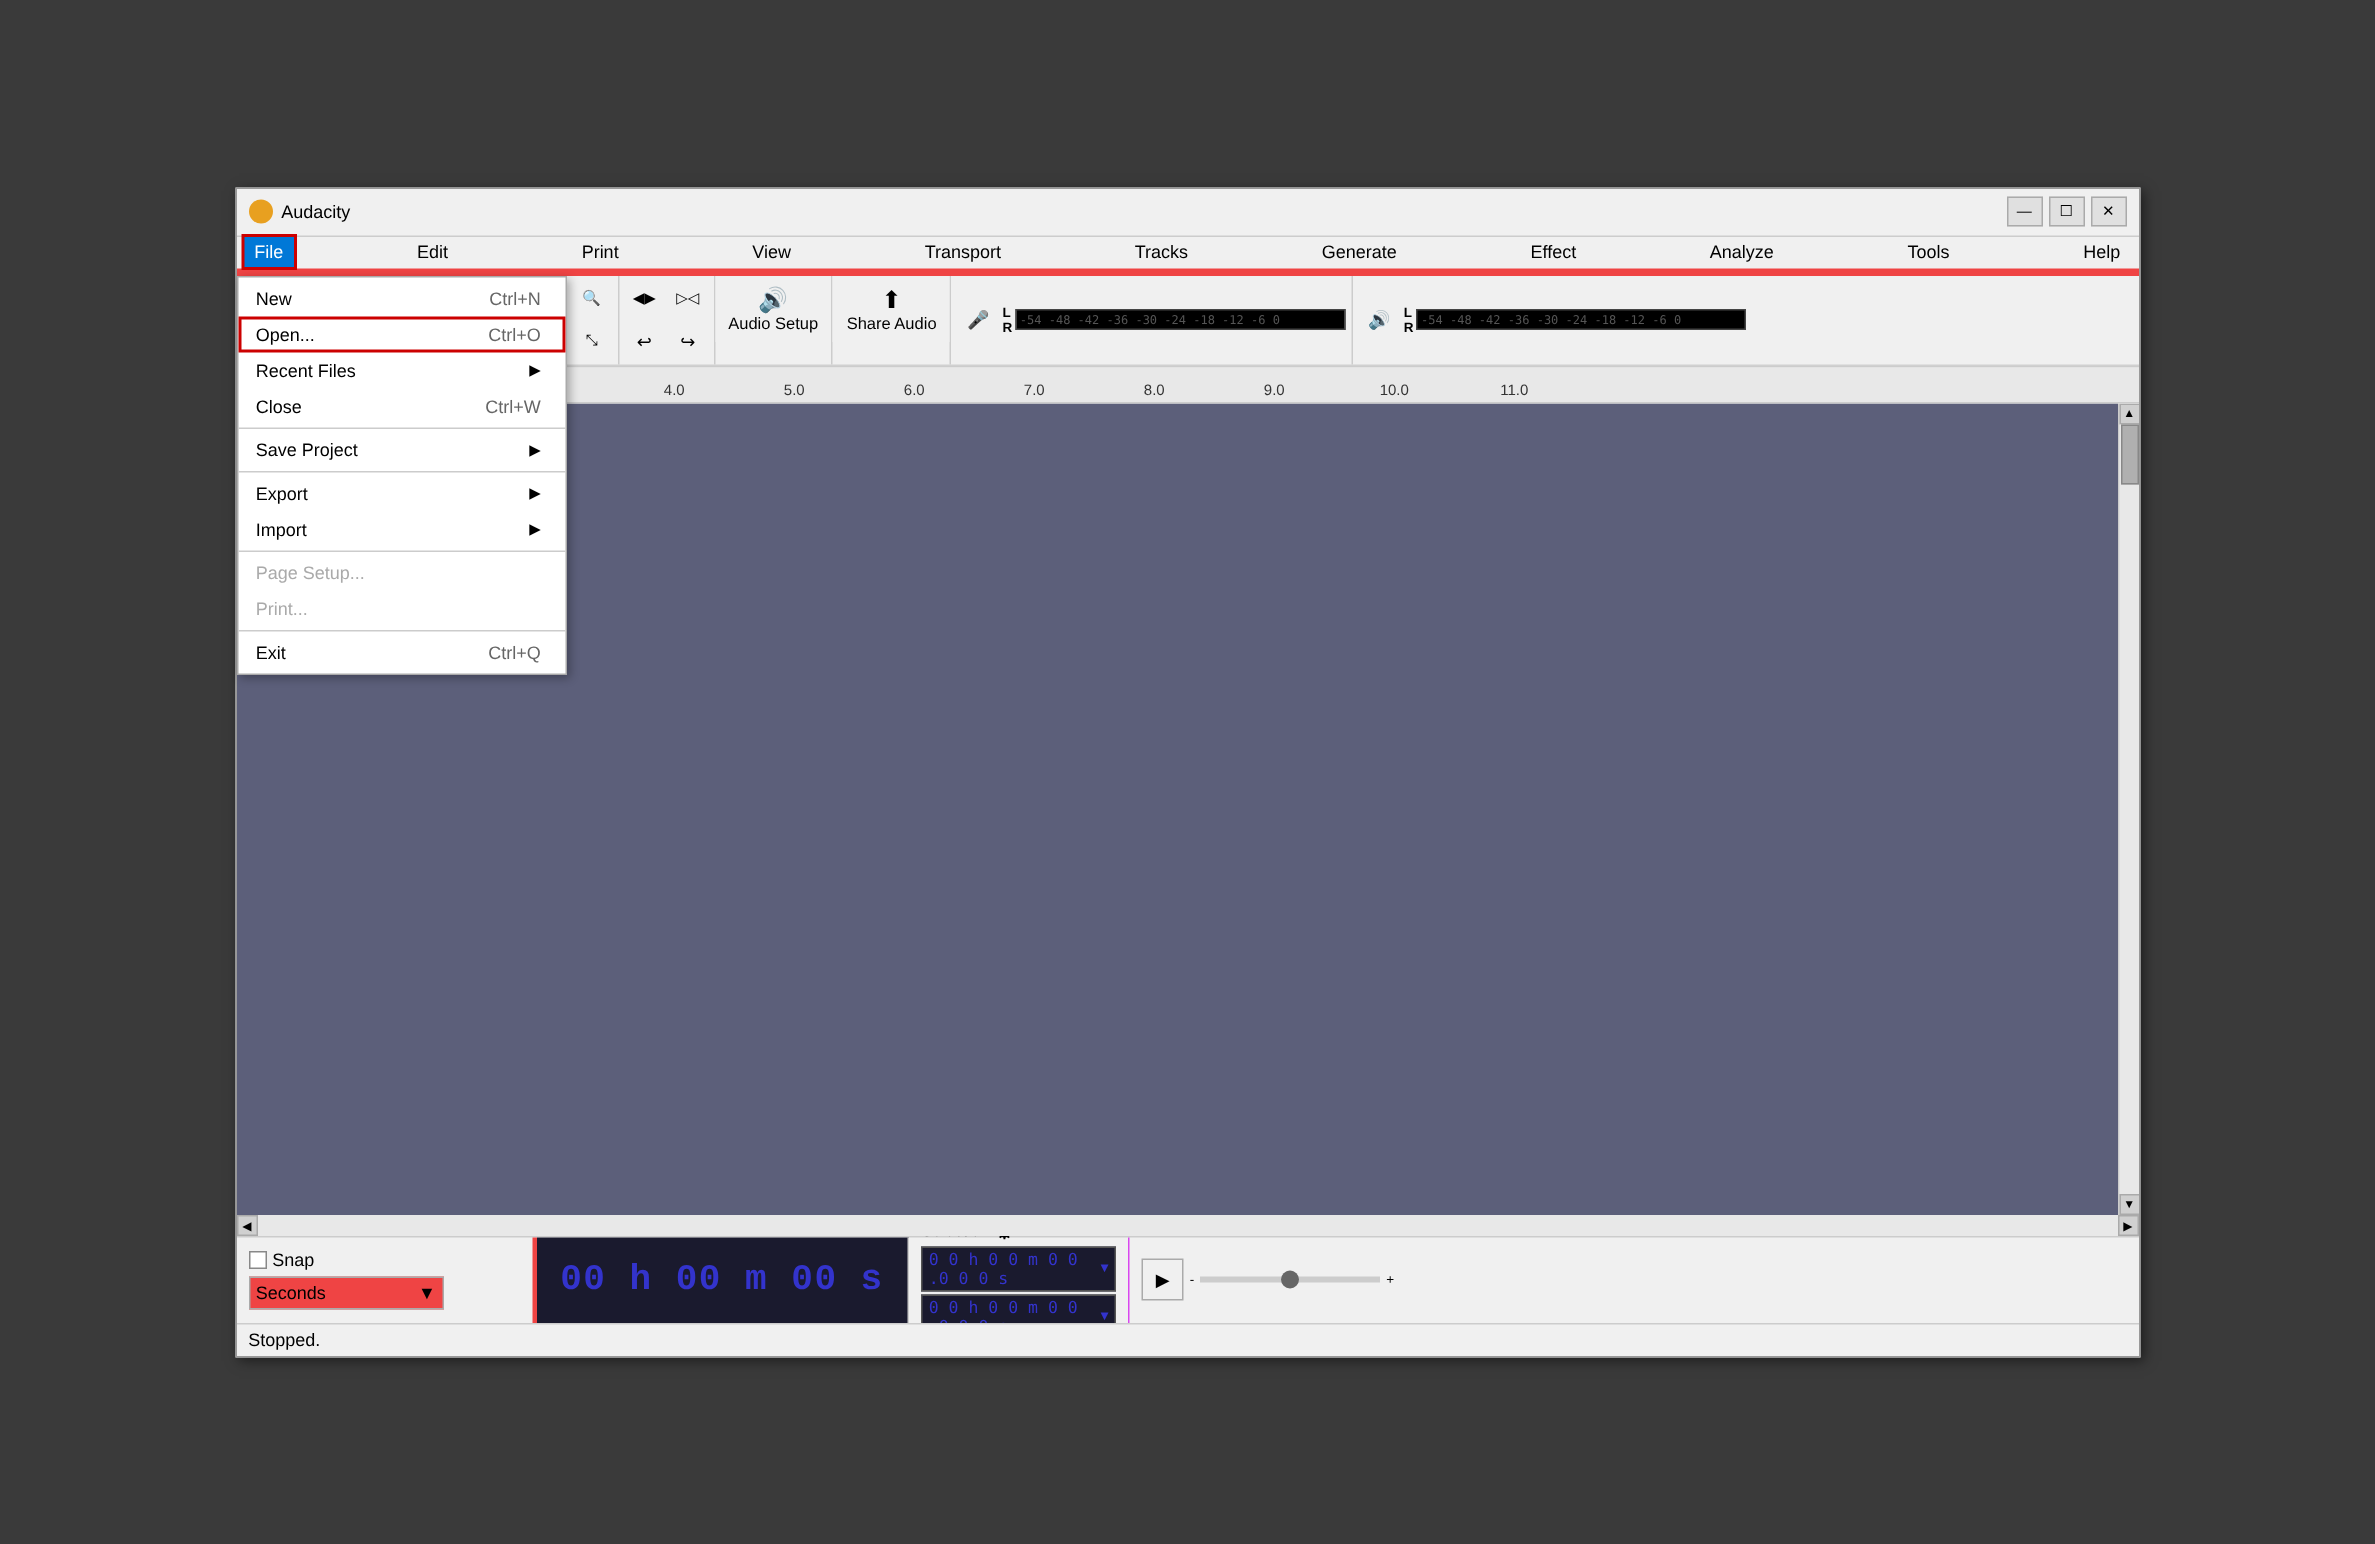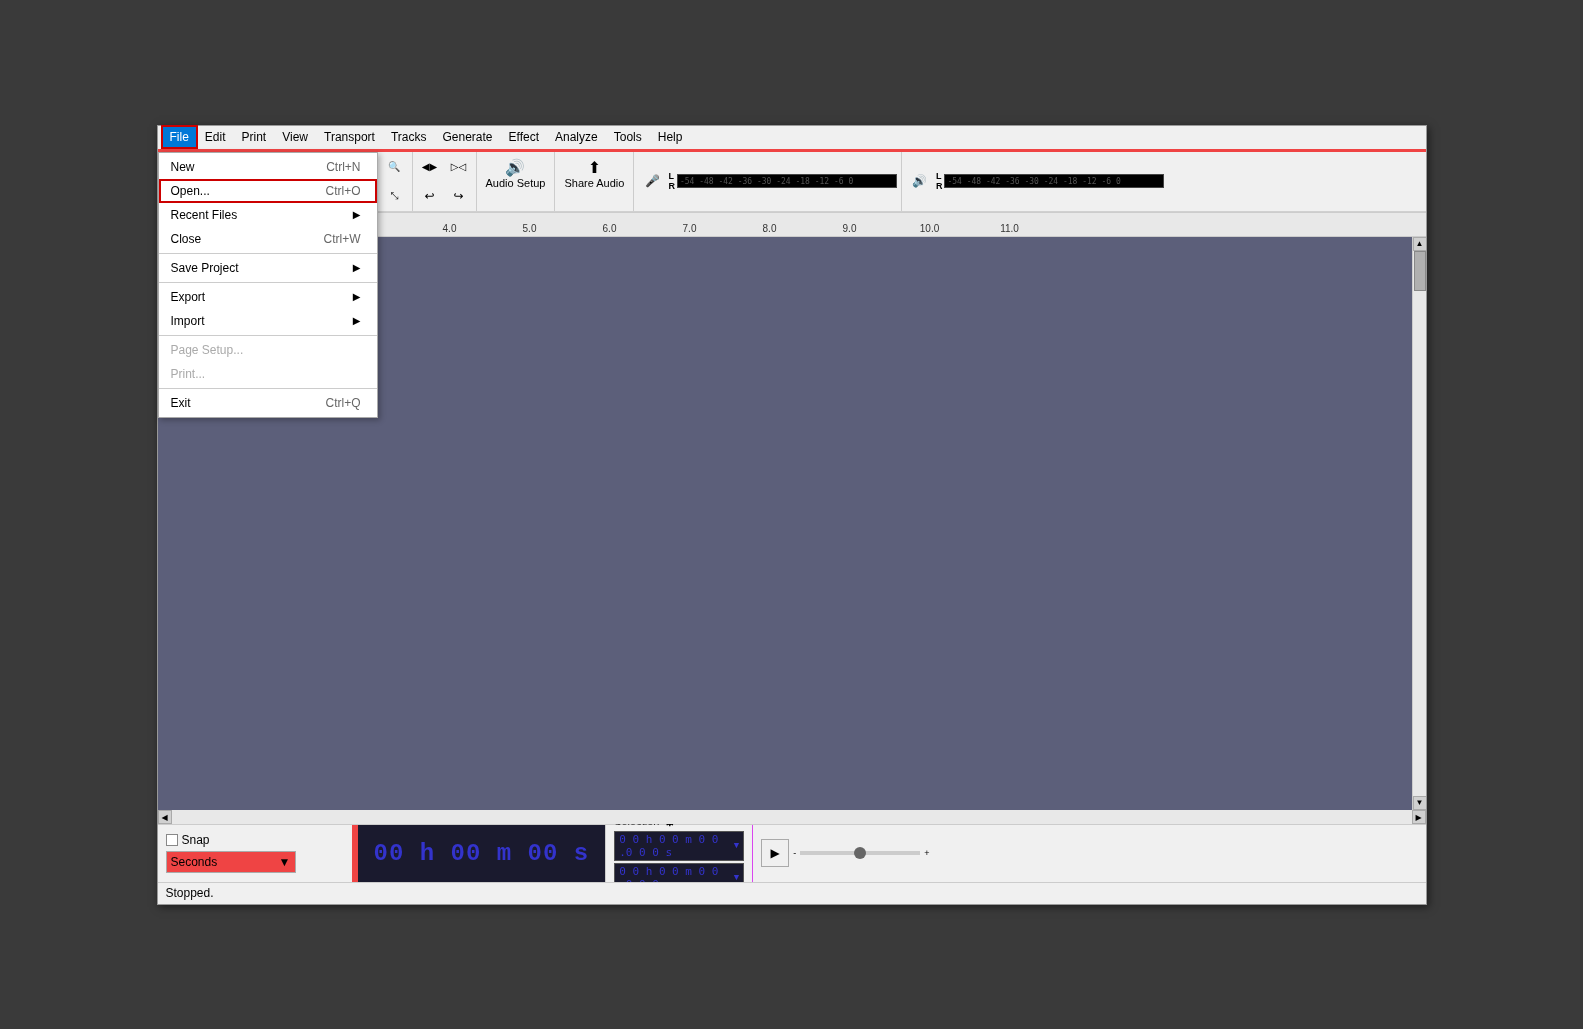--- a/index.html
+++ b/index.html
@@ -67,23 +67,24 @@
     }
     .title-btn.close { background: #e0e0e0; }
 
     
     .menu-bar {
       background: #f0f0f0;
       height: 26px;
       display: flex;
       align-items: center;
       padding: 0 4px;
-      border-bottom: 3px solid #ef4444;
+      border-bottom: 5px solid #ef4444;
       flex-shrink: 0;
       position: relative;
+      justify-content: space-between;
     }
     .menu-item {
       padding: 2px 8px;
       cursor: pointer;
       font-size: 12px;
       height: 22px;
       display: flex;
       align-items: center;
     }
     .menu-item.active {
@@ -251,21 +252,21 @@
       display: flex;
       align-items: stretch;
       flex-shrink: 0;
       height: 58px;
     }
     .snap-section {
       display: flex;
       flex-direction: column;
       justify-content: center;
       padding: 4px 8px;
-      border-right: 6px solid #ef4444;
+      border-right: 3px solid #ef4444;
       min-width: 200px;
       gap: 4px;
     }
     .snap-row {
       display: flex;
       align-items: center;
       gap: 4px;
     }
     .snap-checkbox {
       width: 12px;
@@ -394,20 +395,31 @@
       font-family: monospace;
       white-space: nowrap;
       min-width: 260px;
     }
   </style>
 </head>
 <body>
 
 <div class="window">
 
+  <div class="title-bar">
+    <div class="title-bar-left">
+      <div class="title-icon"></div>
+      <span class="title-text">Audacity</span>
+    </div>
+    <div class="title-bar-controls">
+      <button class="title-btn">—</button>
+      <button class="title-btn">☐</button>
+      <button class="title-btn close">✕</button>
+    </div>
+  </div>
 
   <div class="menu-bar">
     <div class="menu-item active" style="outline: 2px solid #cc0000; outline-offset: -1px;">File</div>
     <div class="menu-item">Edit</div>
     <div class="menu-item">Print</div>
     <div class="menu-item">View</div>
     <div class="menu-item">Transport</div>
     <div class="menu-item">Tracks</div>
     <div class="menu-item">Generate</div>
     <div class="menu-item">Effect</div>

